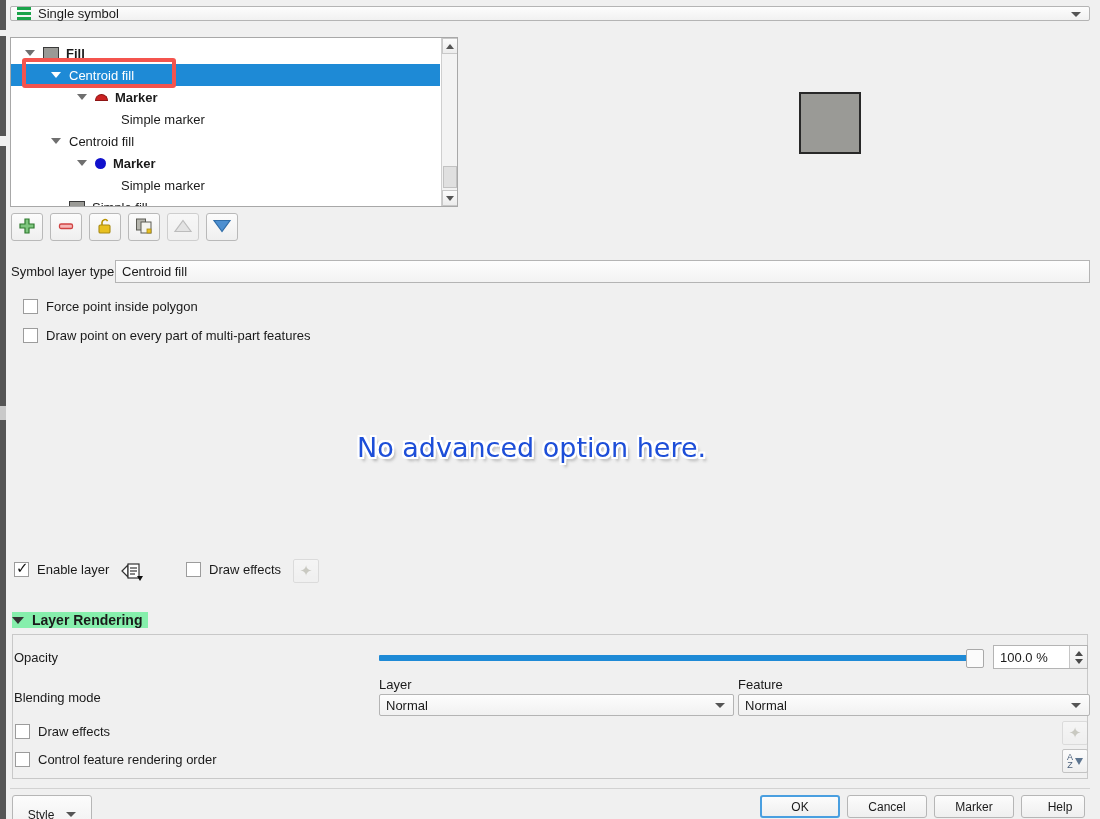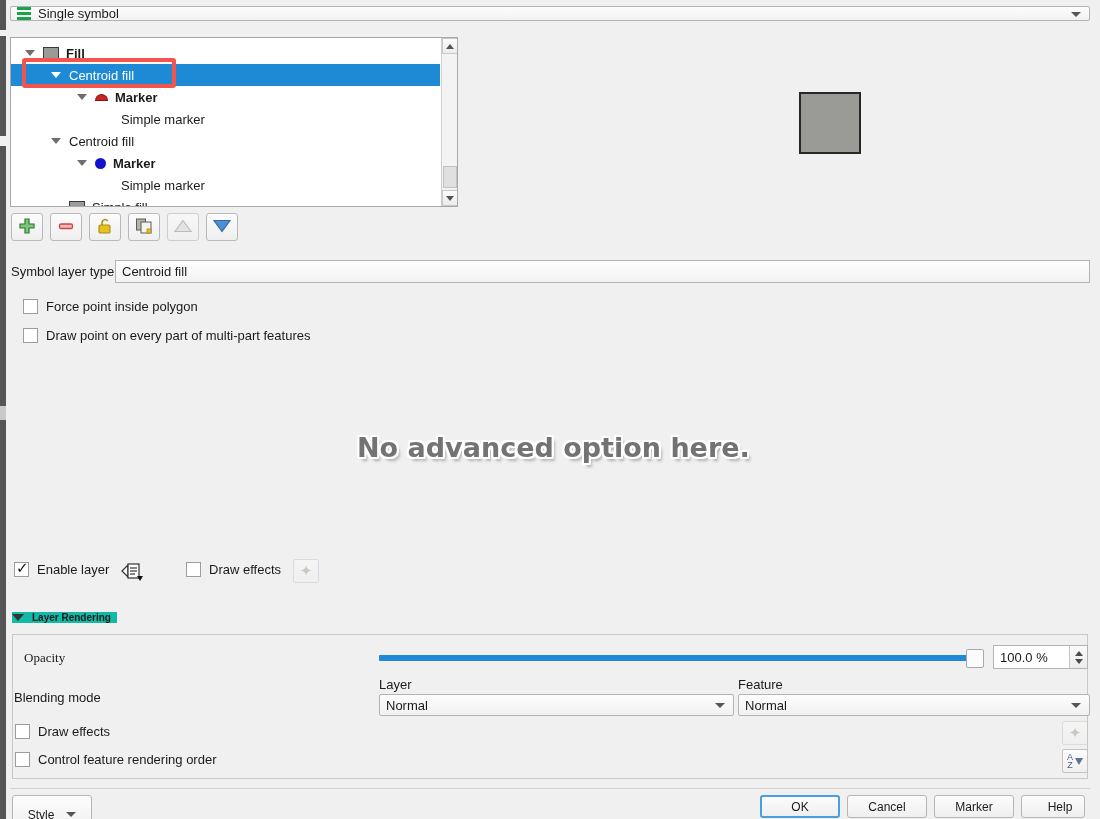--- a/index.html
+++ b/index.html
@@ -103,36 +103,36 @@
   
   #symbol-preview{
     position:absolute; left:799px; top:92px; width:62px; height:62px;
     background:#9a9a96; border:2px solid #282828;
   }
 
   
   #annotation{
     position:absolute; left:357px; top:432px;
     font-family:"DejaVu Sans", sans-serif;
-    font-size:27px; font-weight:bold; color:#737373;
+    font-size:27px; font-weight:normal; color:#1d4ed8;
     letter-spacing:0px;
     text-shadow:
       -2px -2px 0 #fff,  2px -2px 0 #fff, -2px 2px 0 #fff, 2px 2px 0 #fff,
       -2px 0 0 #fff, 2px 0 0 #fff, 0 -2px 0 #fff, 0 2px 0 #fff,
       3px 4px 3px rgba(120,120,120,.55);
   }
 
   
   #layer-rendering-group{
     position:absolute; left:12px; top:634px; width:1076px; height:145px;
     border:1px solid #c8c8c8; background:#f0f0f0;
   }
   #layer-rendering-header{
     position:absolute; left:12px; top:612px; display:flex; align-items:center; gap:8px;
-    font-weight:bold; font-size:10px; background:#14b8a6; padding-right:6px;
+    font-weight:bold; font-size:14px; background:#86efac; padding-right:6px;
   }
 
   
   #opacity-slider{ position:absolute; left:379px; top:651px; width:605px; height:14px; }
   #opacity-track{ position:absolute; left:0; top:4px; width:605px; height:6px;
                   background:#1e8ad6; border-radius:1px; }
   #opacity-handle{ position:absolute; right:0; top:-2px; width:18px; height:19px;
                    background:#fbfbfb; border:1px solid #a9a9a9; border-radius:2px; }
 
   #opacity-spin{ position:absolute; left:993px; top:645px; width:95px; height:24px;
@@ -316,21 +316,21 @@
 <div class="sidebtn disabled" style="left:293px;top:559px;">
   <span style="font-size:15px;color:#9a9a8a;">✦</span>
 </div>
 
 <div id="layer-rendering-group"></div>
 <div id="layer-rendering-header">
   <span style="width:0;height:0;border-left:6px solid transparent;border-right:6px solid transparent;border-top:7px solid #333;"></span>
   <span>Layer Rendering</span>
 </div>
 
-<div style="position:absolute;left:24px;top:650px;font-family:Liberation Serif, serif;">Opacity</div>
+<div style="position:absolute;left:14px;top:650px;">Opacity</div>
 <div id="opacity-slider">
   <div id="opacity-track"></div>
   <div id="opacity-handle"></div>
 </div>
 <div id="opacity-spin">
   <span class="val">100.0 %</span>
   <span id="opacity-spin-buttons">
     <i class="spin-up"></i>
     <i class="spin-dn"></i>
   </span>

